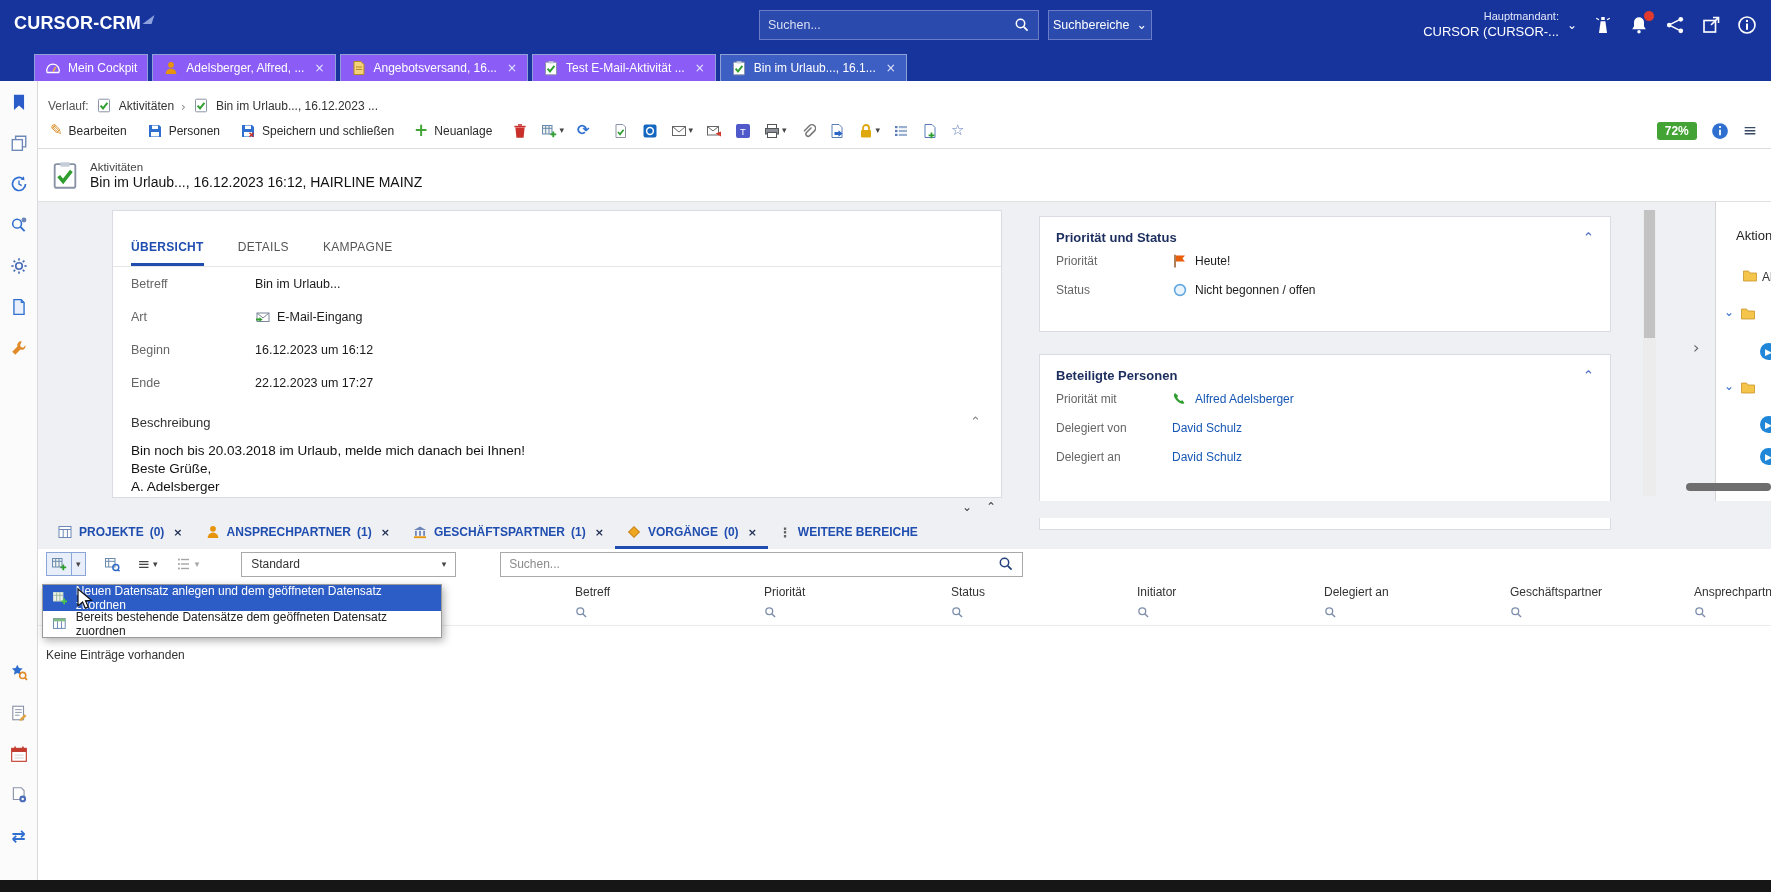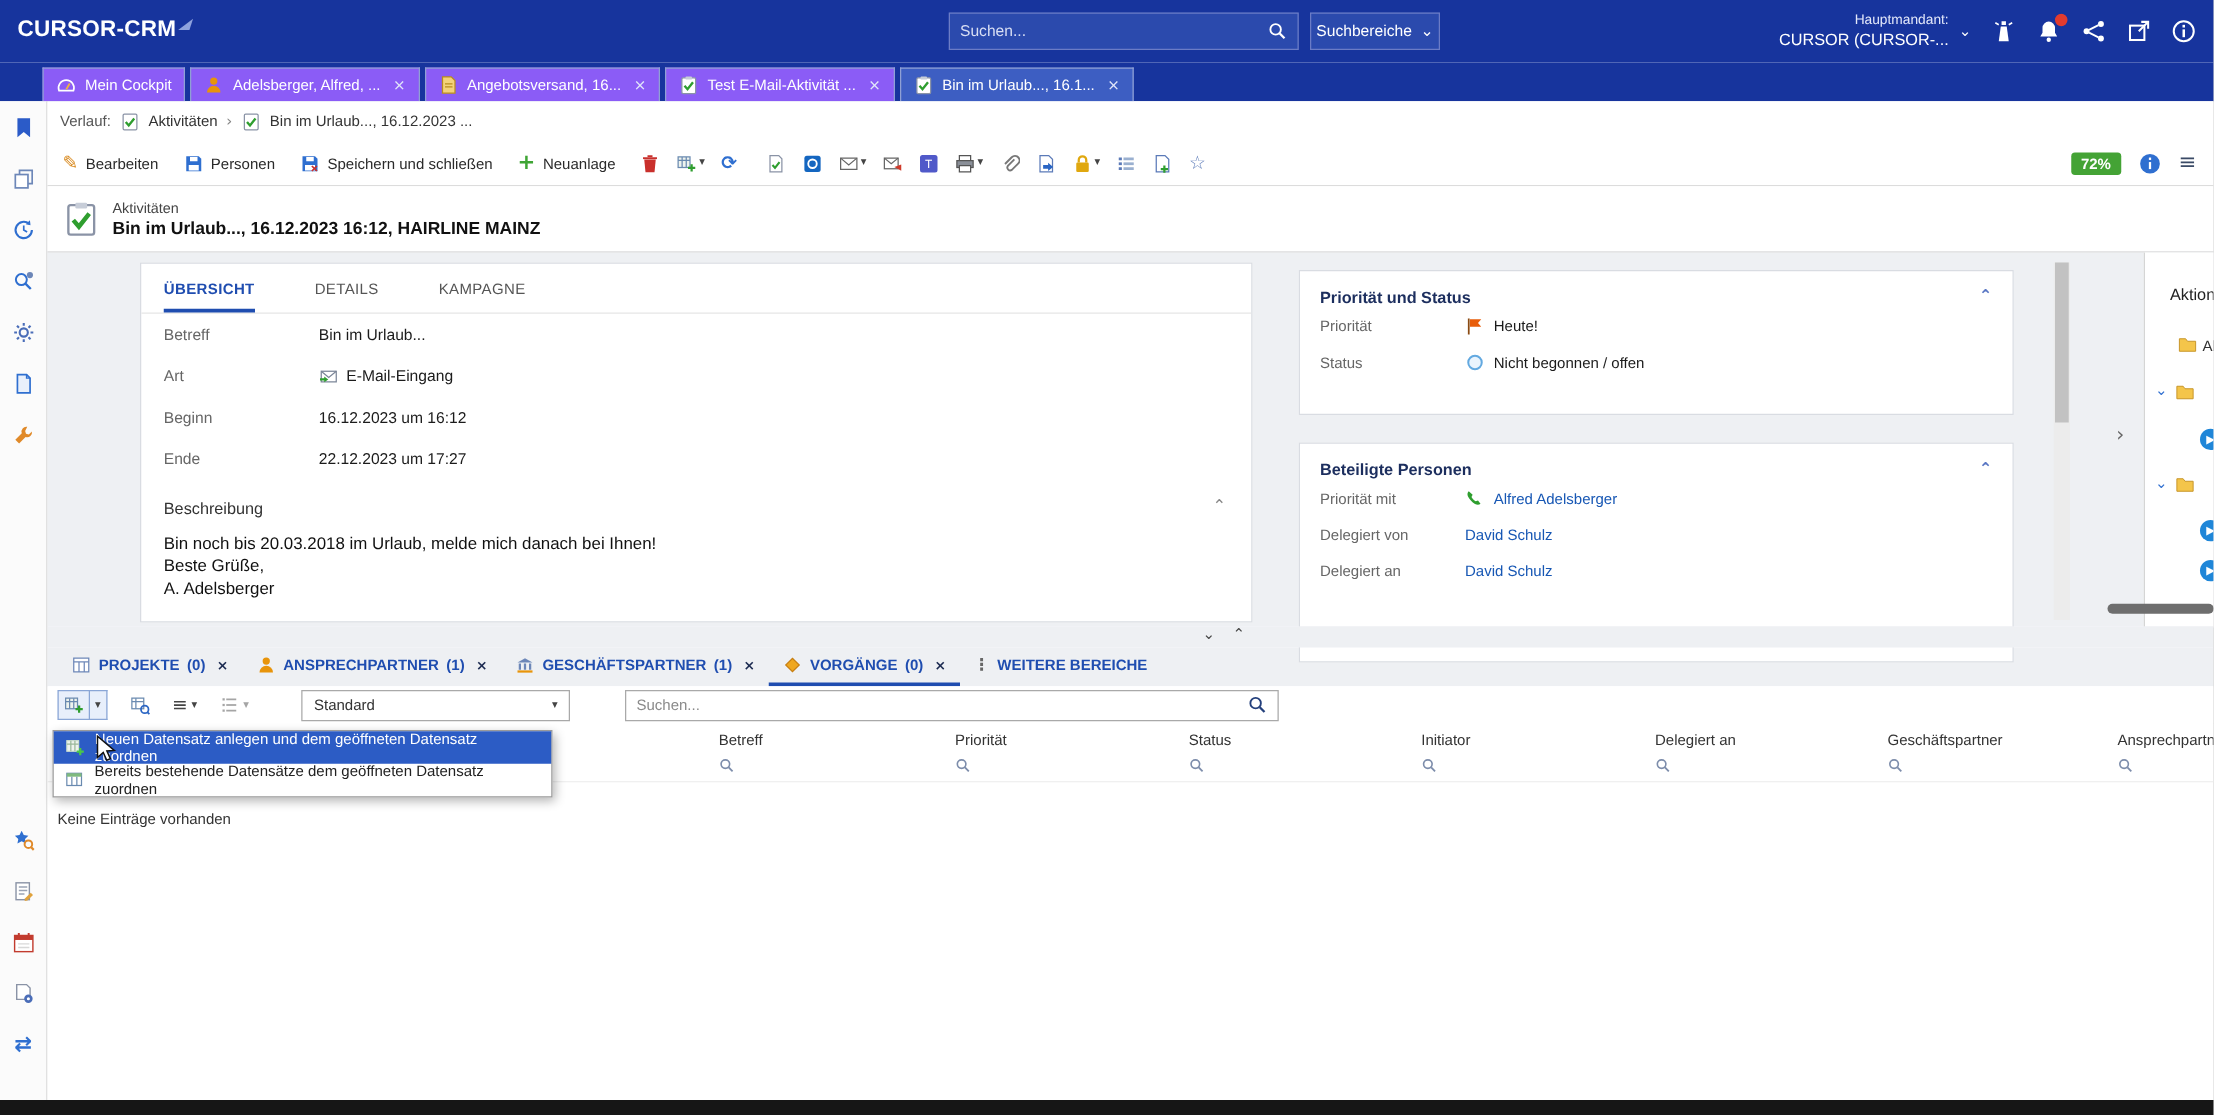--- a/index.html
+++ b/index.html
@@ -34,44 +34,44 @@
   .tab .x{font-size:12px;color:#e3e8fa;margin-left:3px}
 
   
   .workspace{display:flex;height:799px}
   .sidebar{width:38px;background:#fbfbfb;border-right:1px solid #d9d9d9;display:flex;flex-direction:column;align-items:center;padding:10px 0 14px;flex:none}
   .side-ic{width:22px;height:22px;margin-bottom:19px;display:flex;align-items:center;justify-content:center}
   .side-sp{flex:1}
   .content{flex:1;display:flex;flex-direction:column;min-width:0;position:relative}
 
   
-  .crumbs{height:32px;background:#fff;display:flex;align-items:center;gap:7px;padding-left:10px;color:#333}
+  .crumbs{height:32px;background:#fff;display:flex;align-items:flex-end;gap:7px;padding-left:10px;color:#333}
   .crumb-sep{color:#888}
 
   
   .toolbar{height:36px;background:#fff;border-bottom:1px solid #dcdcdc;display:flex;align-items:center;padding-left:12px;color:#2a2a2a}
   .tbtn{display:flex;align-items:center;gap:6px;margin-right:20px;white-space:nowrap;cursor:default}
   .tico{margin-right:13px;display:flex;align-items:center;gap:2px}
   .dd{font-size:9px;color:#444}
   .tb-right{margin-left:auto;display:flex;align-items:center;gap:14px;margin-right:14px}
   .zoom{background:#44a335;color:#fff;font-weight:bold;padding:2px 8px;border-radius:3px}
   .pencil{color:#d98a1f;font-size:15px}
   .refresh{color:#2f6fd0;font-size:15px;font-weight:bold}
   .hamb{color:#3a4a66;font-size:17px}
 
   
   .rec{height:52px;background:#fff;display:flex;align-items:center;gap:10px;padding-left:12px}
   .rec-type{font-size:11.5px;color:#444}
-  .rec-title{font-size:14px;font-weight:bold;color:#111;margin-top:1px}
+  .rec-title{font-size:14px;font-weight:normal;color:#111;margin-top:1px}
 
   
   .main{height:300px;background:#eef0f3;position:relative;border-top:1px solid #e0e0e0}
   .panel{position:absolute;background:#fff;border:1px solid #d9dce2}
   .ov{left:74px;top:8px;width:890px;height:288px;overflow:hidden}
-  .ov-tabs{height:40px;border-bottom:1px solid #e6e6e6;display:flex;align-items:flex-end;padding-left:18px;gap:48px}
+  .ov-tabs{height:56px;border-bottom:1px solid #e6e6e6;display:flex;align-items:flex-end;padding-left:18px;gap:34px}
   .ov-tab{padding-bottom:9px;border-bottom:3px solid transparent;color:#555;letter-spacing:.3px;cursor:default}
   .ov-tab.active{color:#1f4db0;font-weight:bold;border-bottom-color:#1f4db0}
   .frow{display:flex;align-items:center;height:33px;padding-left:18px;font-size:12.5px}
   .frow:first-of-type{margin-top:8px}
   .flabel{width:124px;color:#666}
   .fval{color:#1b1b1b;display:flex;align-items:center;gap:6px}
   .desc-head{display:flex;justify-content:space-between;padding:16px 20px 0 18px;font-size:13px;color:#333}
   .desc{padding:12px 18px 0;font-size:13.5px;color:#111;line-height:1.32}
   .chev{color:#5a77c4;font-family:"DejaVu Sans";font-size:13px;cursor:default}
 

